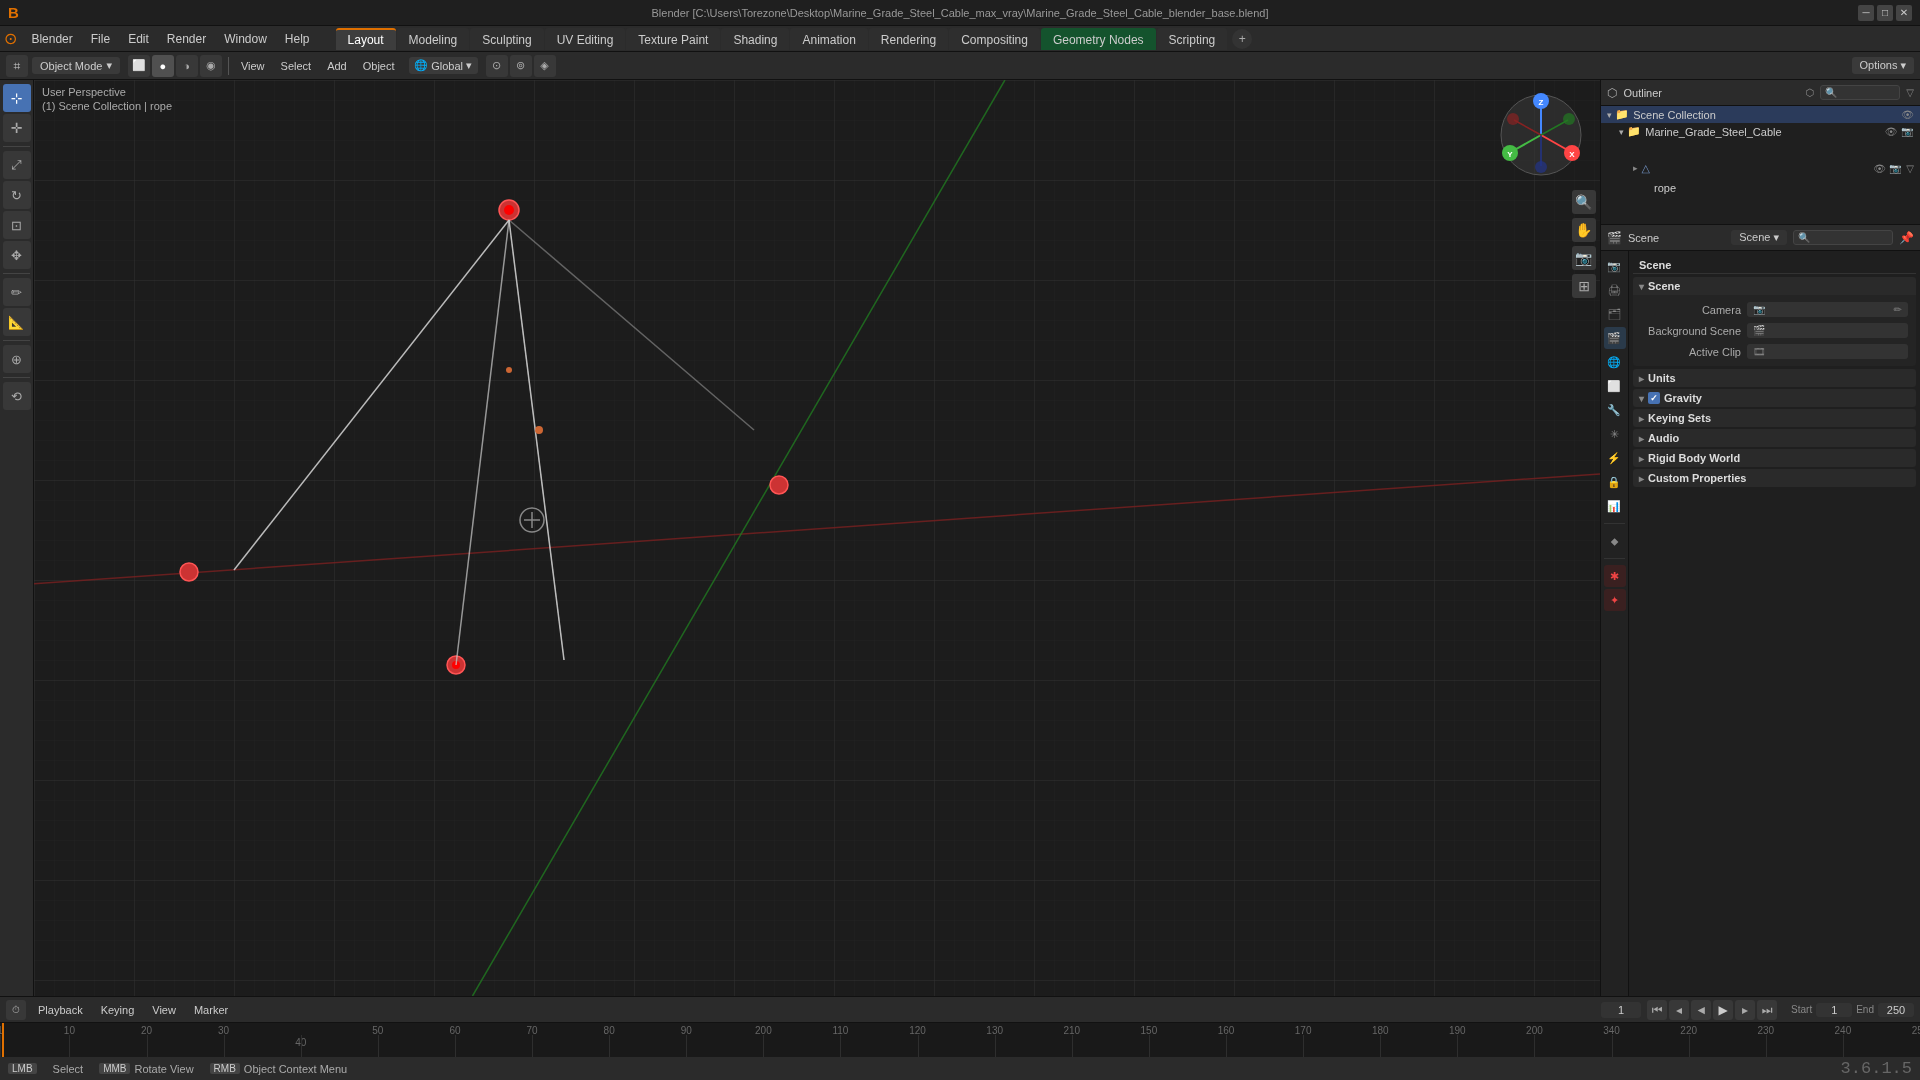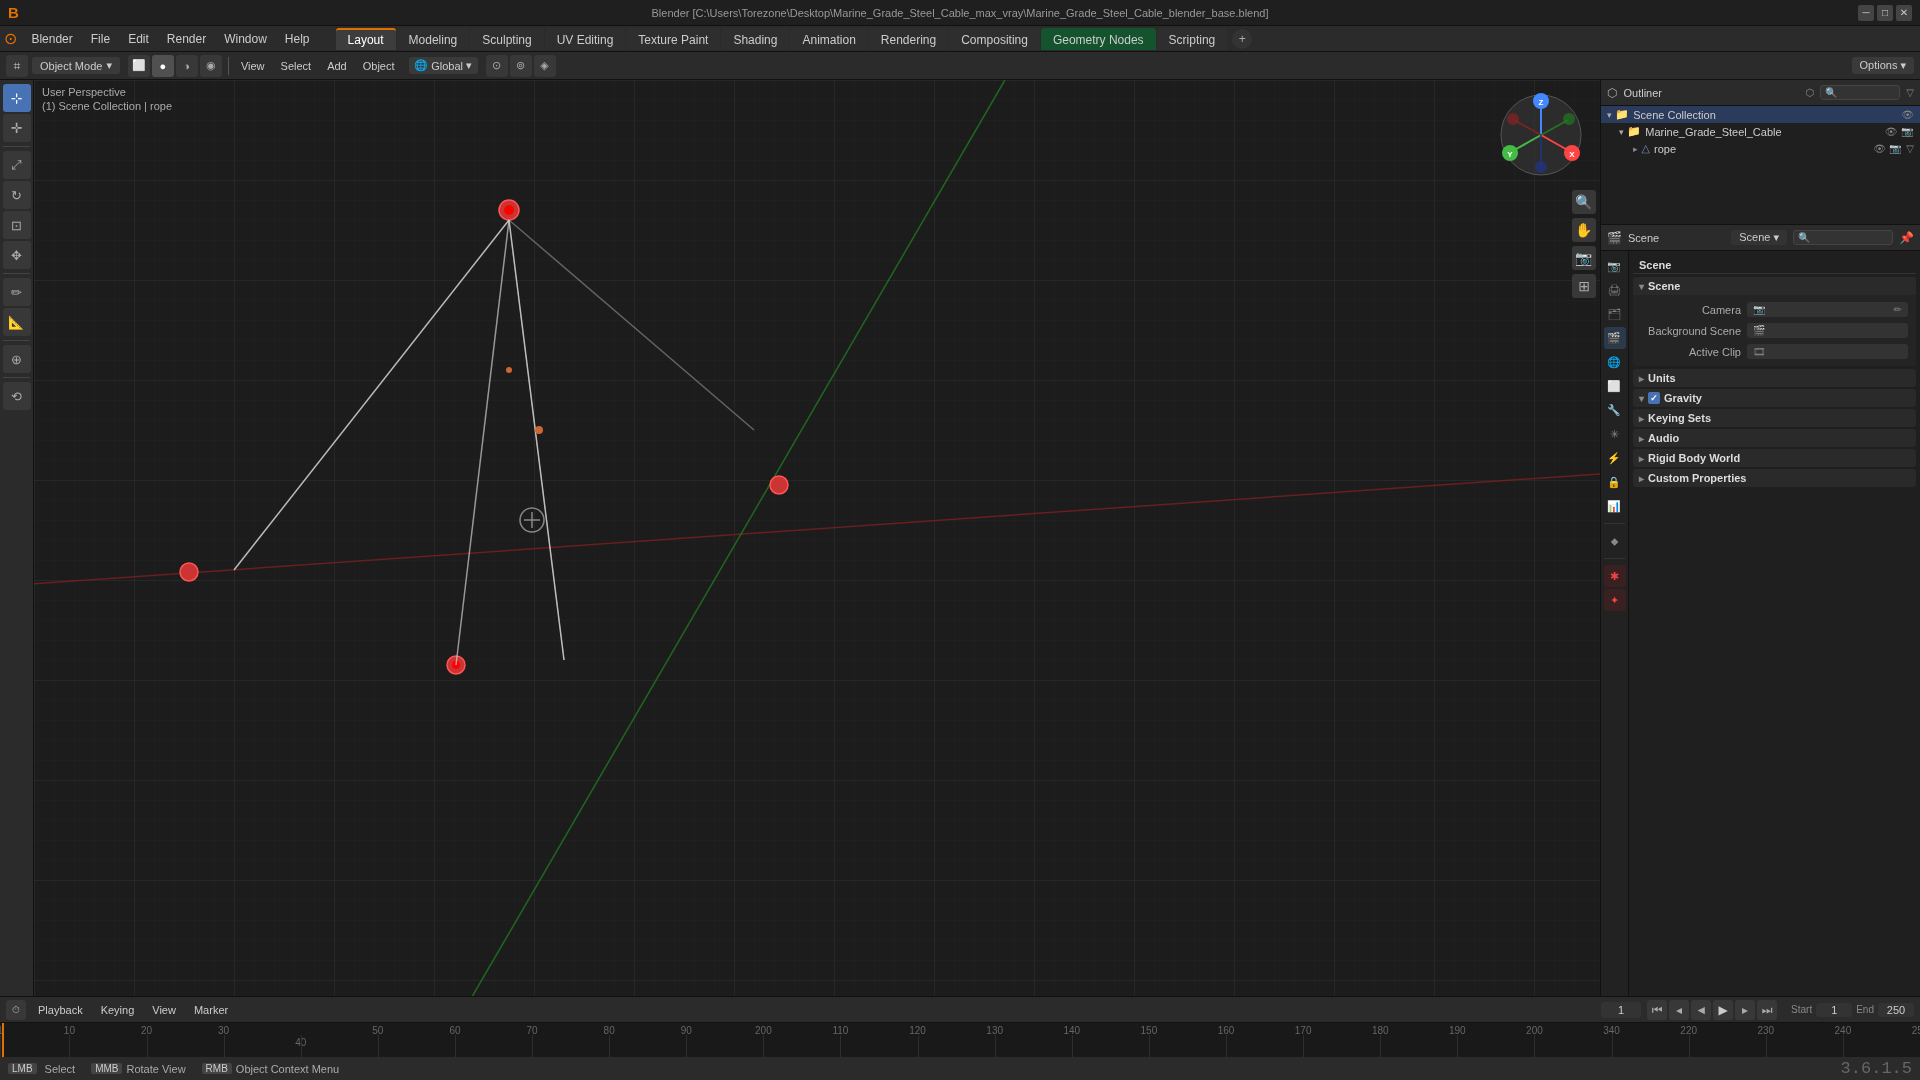--- a/index.html
+++ b/index.html
@@ -228,21 +228,21 @@
       <div style="display:flex;align-items:center;padding:2px 6px 2px 18px;gap:4px;cursor:pointer;font-size:11px;">
         <span style="font-size:9px;color:#aaa;">▾</span>
         <span style="font-size:11px;color:#aaa;">📁</span>
         <span style="flex:1;color:#ccc;">Marine_Grade_Steel_Cable</span>
         <span style="font-size:10px;color:#888;cursor:pointer;">👁</span>
         <span style="font-size:10px;color:#888;cursor:pointer;">📷</span>
       </div>
       <div style="display:flex;align-items:center;padding:2px 6px 2px 32px;gap:4px;cursor:pointer;font-size:11px;">
         <span style="font-size:9px;color:#888;">▸</span>
         <span style="font-size:11px;color:#7090c0;">△</span>
-        <span style="flex:1;color:#ccc;">rope</span>
+        <span style="flex:1;color:#ccc;margin-top:40px;">rope</span>
         <span style="font-size:10px;color:#888;cursor:pointer;">👁</span>
         <span style="font-size:10px;color:#888;cursor:pointer;">📷</span>
         <span style="font-size:10px;color:#888;cursor:pointer;">▽</span>
       </div>
     </div>
 
     <div style="flex:1;display:flex;flex-direction:column;overflow:hidden;">
 
       <div style="height:26px;background:#2b2b2b;display:flex;align-items:center;padding:0 6px;gap:6px;border-bottom:1px solid #111;">
         <span style="font-size:12px;color:#aaa;">🎬</span>
@@ -415,21 +415,21 @@
         <div style="position: absolute; top: 2px; font-size: 10px; color: rgb(102, 102, 102); transform: translateX(-50%); left: 35.743%; pointer-events: none;">90</div>
         <div style="position: absolute; top: 12px; bottom: 0px; width: 1px; background: rgb(46, 46, 46); left: 35.743%; pointer-events: none;"></div>
         <div style="position: absolute; top: 2px; font-size: 10px; color: rgb(102, 102, 102); transform: translateX(-50%); left: 39.759%; pointer-events: none;">200</div>
         <div style="position: absolute; top: 12px; bottom: 0px; width: 1px; background: rgb(46, 46, 46); left: 39.759%; pointer-events: none;"></div>
         <div style="position: absolute; top: 2px; font-size: 10px; color: rgb(102, 102, 102); transform: translateX(-50%); left: 43.7751%; pointer-events: none;">110</div>
         <div style="position: absolute; top: 12px; bottom: 0px; width: 1px; background: rgb(46, 46, 46); left: 43.7751%; pointer-events: none;"></div>
         <div style="position: absolute; top: 2px; font-size: 10px; color: rgb(102, 102, 102); transform: translateX(-50%); left: 47.7912%; pointer-events: none;">120</div>
         <div style="position: absolute; top: 12px; bottom: 0px; width: 1px; background: rgb(46, 46, 46); left: 47.7912%; pointer-events: none;"></div>
         <div style="position: absolute; top: 2px; font-size: 10px; color: rgb(102, 102, 102); transform: translateX(-50%); left: 51.8072%; pointer-events: none;">130</div>
         <div style="position: absolute; top: 12px; bottom: 0px; width: 1px; background: rgb(46, 46, 46); left: 51.8072%; pointer-events: none;"></div>
-        <div style="position: absolute; top: 2px; font-size: 10px; color: rgb(102, 102, 102); transform: translateX(-50%); left: 55.8233%; pointer-events: none;">140</div>
+        <div style="position: absolute; top: 2px; font-size: 10px; color: rgb(102, 102, 102); transform: translateX(-50%); left: 55.8233%; pointer-events: none;">210</div>
         <div style="position: absolute; top: 12px; bottom: 0px; width: 1px; background: rgb(46, 46, 46); left: 55.8233%; pointer-events: none;"></div>
         <div style="position: absolute; top: 2px; font-size: 10px; color: rgb(102, 102, 102); transform: translateX(-50%); left: 59.8394%; pointer-events: none;">150</div>
         <div style="position: absolute; top: 12px; bottom: 0px; width: 1px; background: rgb(46, 46, 46); left: 59.8394%; pointer-events: none;"></div>
         <div style="position: absolute; top: 2px; font-size: 10px; color: rgb(102, 102, 102); transform: translateX(-50%); left: 63.8554%; pointer-events: none;">160</div>
         <div style="position: absolute; top: 12px; bottom: 0px; width: 1px; background: rgb(46, 46, 46); left: 63.8554%; pointer-events: none;"></div>
         <div style="position: absolute; top: 2px; font-size: 10px; color: rgb(102, 102, 102); transform: translateX(-50%); left: 67.8715%; pointer-events: none;">170</div>
         <div style="position: absolute; top: 12px; bottom: 0px; width: 1px; background: rgb(46, 46, 46); left: 67.8715%; pointer-events: none;"></div>
         <div style="position: absolute; top: 2px; font-size: 10px; color: rgb(102, 102, 102); transform: translateX(-50%); left: 71.8876%; pointer-events: none;">180</div>
         <div style="position: absolute; top: 12px; bottom: 0px; width: 1px; background: rgb(46, 46, 46); left: 71.8876%; pointer-events: none;"></div>
         <div style="position: absolute; top: 2px; font-size: 10px; color: rgb(102, 102, 102); transform: translateX(-50%); left: 75.9036%; pointer-events: none;">190</div>
@@ -443,21 +443,21 @@
         <div style="position: absolute; top: 2px; font-size: 10px; color: rgb(102, 102, 102); transform: translateX(-50%); left: 91.9679%; pointer-events: none;">230</div>
         <div style="position: absolute; top: 12px; bottom: 0px; width: 1px; background: rgb(46, 46, 46); left: 91.9679%; pointer-events: none;"></div>
         <div style="position: absolute; top: 2px; font-size: 10px; color: rgb(102, 102, 102); transform: translateX(-50%); left: 95.9839%; pointer-events: none;">240</div>
         <div style="position: absolute; top: 12px; bottom: 0px; width: 1px; background: rgb(46, 46, 46); left: 95.9839%; pointer-events: none;"></div>
         <div style="position: absolute; top: 2px; font-size: 10px; color: rgb(102, 102, 102); transform: translateX(-50%); left: 100%; pointer-events: none;">250</div>
       </div>
   </div>
 </div>
 
 <div style="height:24px;background:#2b2b2b;display:flex;align-items:center;padding:0 8px;gap:16px;font-size:11px;color:#aaa;border-top:1px solid #111;">
-  <div style="display:flex;align-items:center;gap:8px;">
+  <div style="display:flex;align-items:center;gap:16px;">
     <div style="background:#444;border-radius:2px;padding:0 4px;font-size:10px;color:#ccc;">LMB</div>
     <span>Select</span>
   </div>
   <div style="display:flex;align-items:center;gap:4px;">
     <div style="background:#444;border-radius:2px;padding:0 4px;font-size:10px;color:#ccc;">MMB</div>
     <span>Rotate View</span>
   </div>
   <div style="display:flex;align-items:center;gap:4px;">
     <div style="background:#444;border-radius:2px;padding:0 4px;font-size:10px;color:#ccc;">RMB</div>
     <span>Object Context Menu</span>

